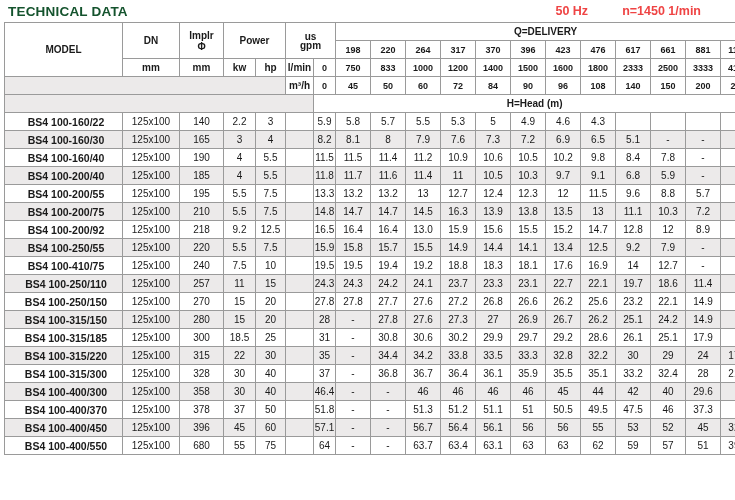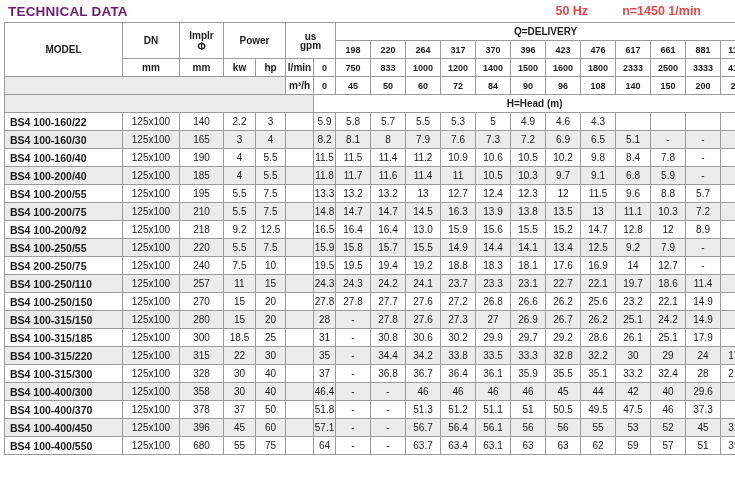--- a/index.html
+++ b/index.html
@@ -23,21 +23,21 @@
   
   .top-bar {
     display: flex;
     align-items: center;
     justify-content: space-between;
     padding: 5px 12px 5px 8px;
     height: 22px;
     box-sizing: border-box;
   }
   .title {
-    color: #701a75;
+    color: #14532d;
     font-weight: bold;
     font-size: 13.5px;
     letter-spacing: 0.2px;
   }
   .top-right {
     display: flex;
     align-items: center;
     gap: 34px;
     color: #ef4444;
     font-weight: bold;
@@ -82,21 +82,21 @@
   }
   .flow-unit {
     font-size: 8px;
     font-weight: bold;
     line-height: 9px;
     text-align: center;
   }
   .flow-unit .l1 { display: block; }
   .flow-unit .l2 { display: block; }
   tbody td.model {
-    text-align: left;
+    text-align: center;
     padding-left: 5px;
     font-weight: bold;
     font-size: 10.5px;
   }
   tbody tr.alt td { background: #eceaea; }
   tbody td { height: 19px; }
   td.num { font-size: 10px; }
 </style>
 </head>
 <body>
@@ -371,21 +371,21 @@
           <td class="num">14.4</td>
           <td class="num">14.1</td>
           <td class="num">13.4</td>
           <td class="num">12.5</td>
           <td class="num">9.2</td>
           <td class="num">7.9</td>
           <td class="num">-</td>
           <td class="num"></td>
         </tr>
         <tr>
-          <td class="model">BS4 200-250/75</td>
+          <td class="model">BS4 100-410/75</td>
           <td class="num">125x100</td>
           <td class="num">240</td>
           <td class="num">7.5</td>
           <td class="num">10</td>
           <td></td>
           <td class="num">19.5</td>
           <td class="num">19.5</td>
           <td class="num">19.4</td>
           <td class="num">19.2</td>
           <td class="num">18.8</td>

